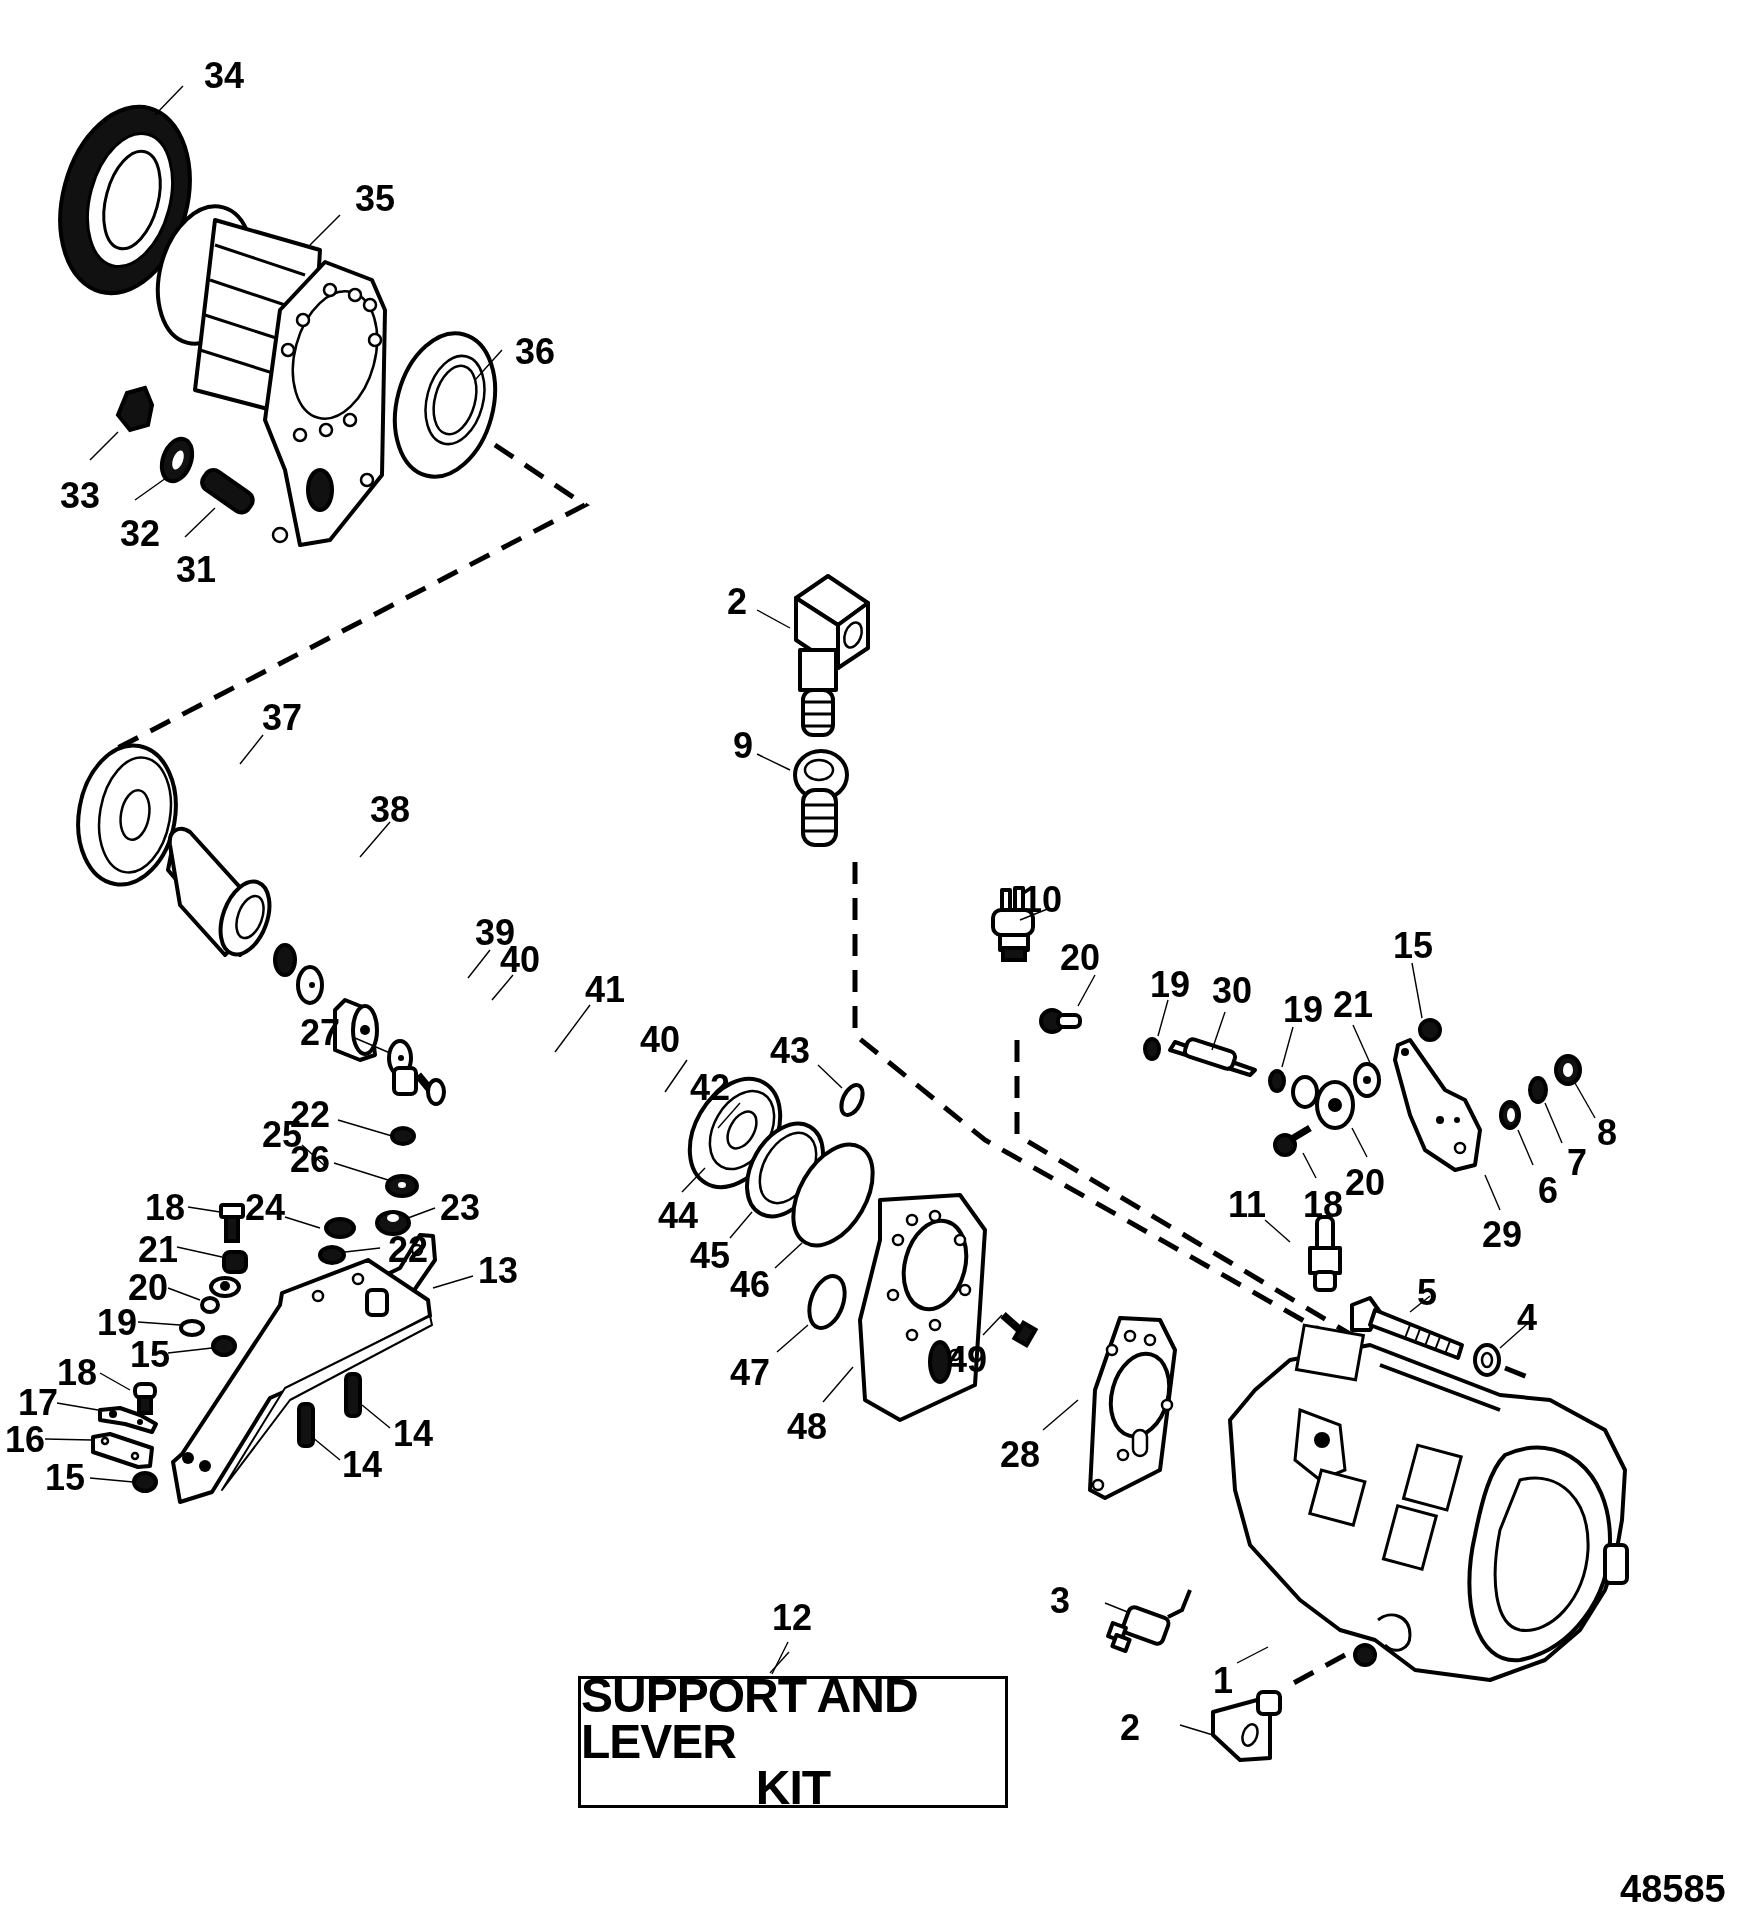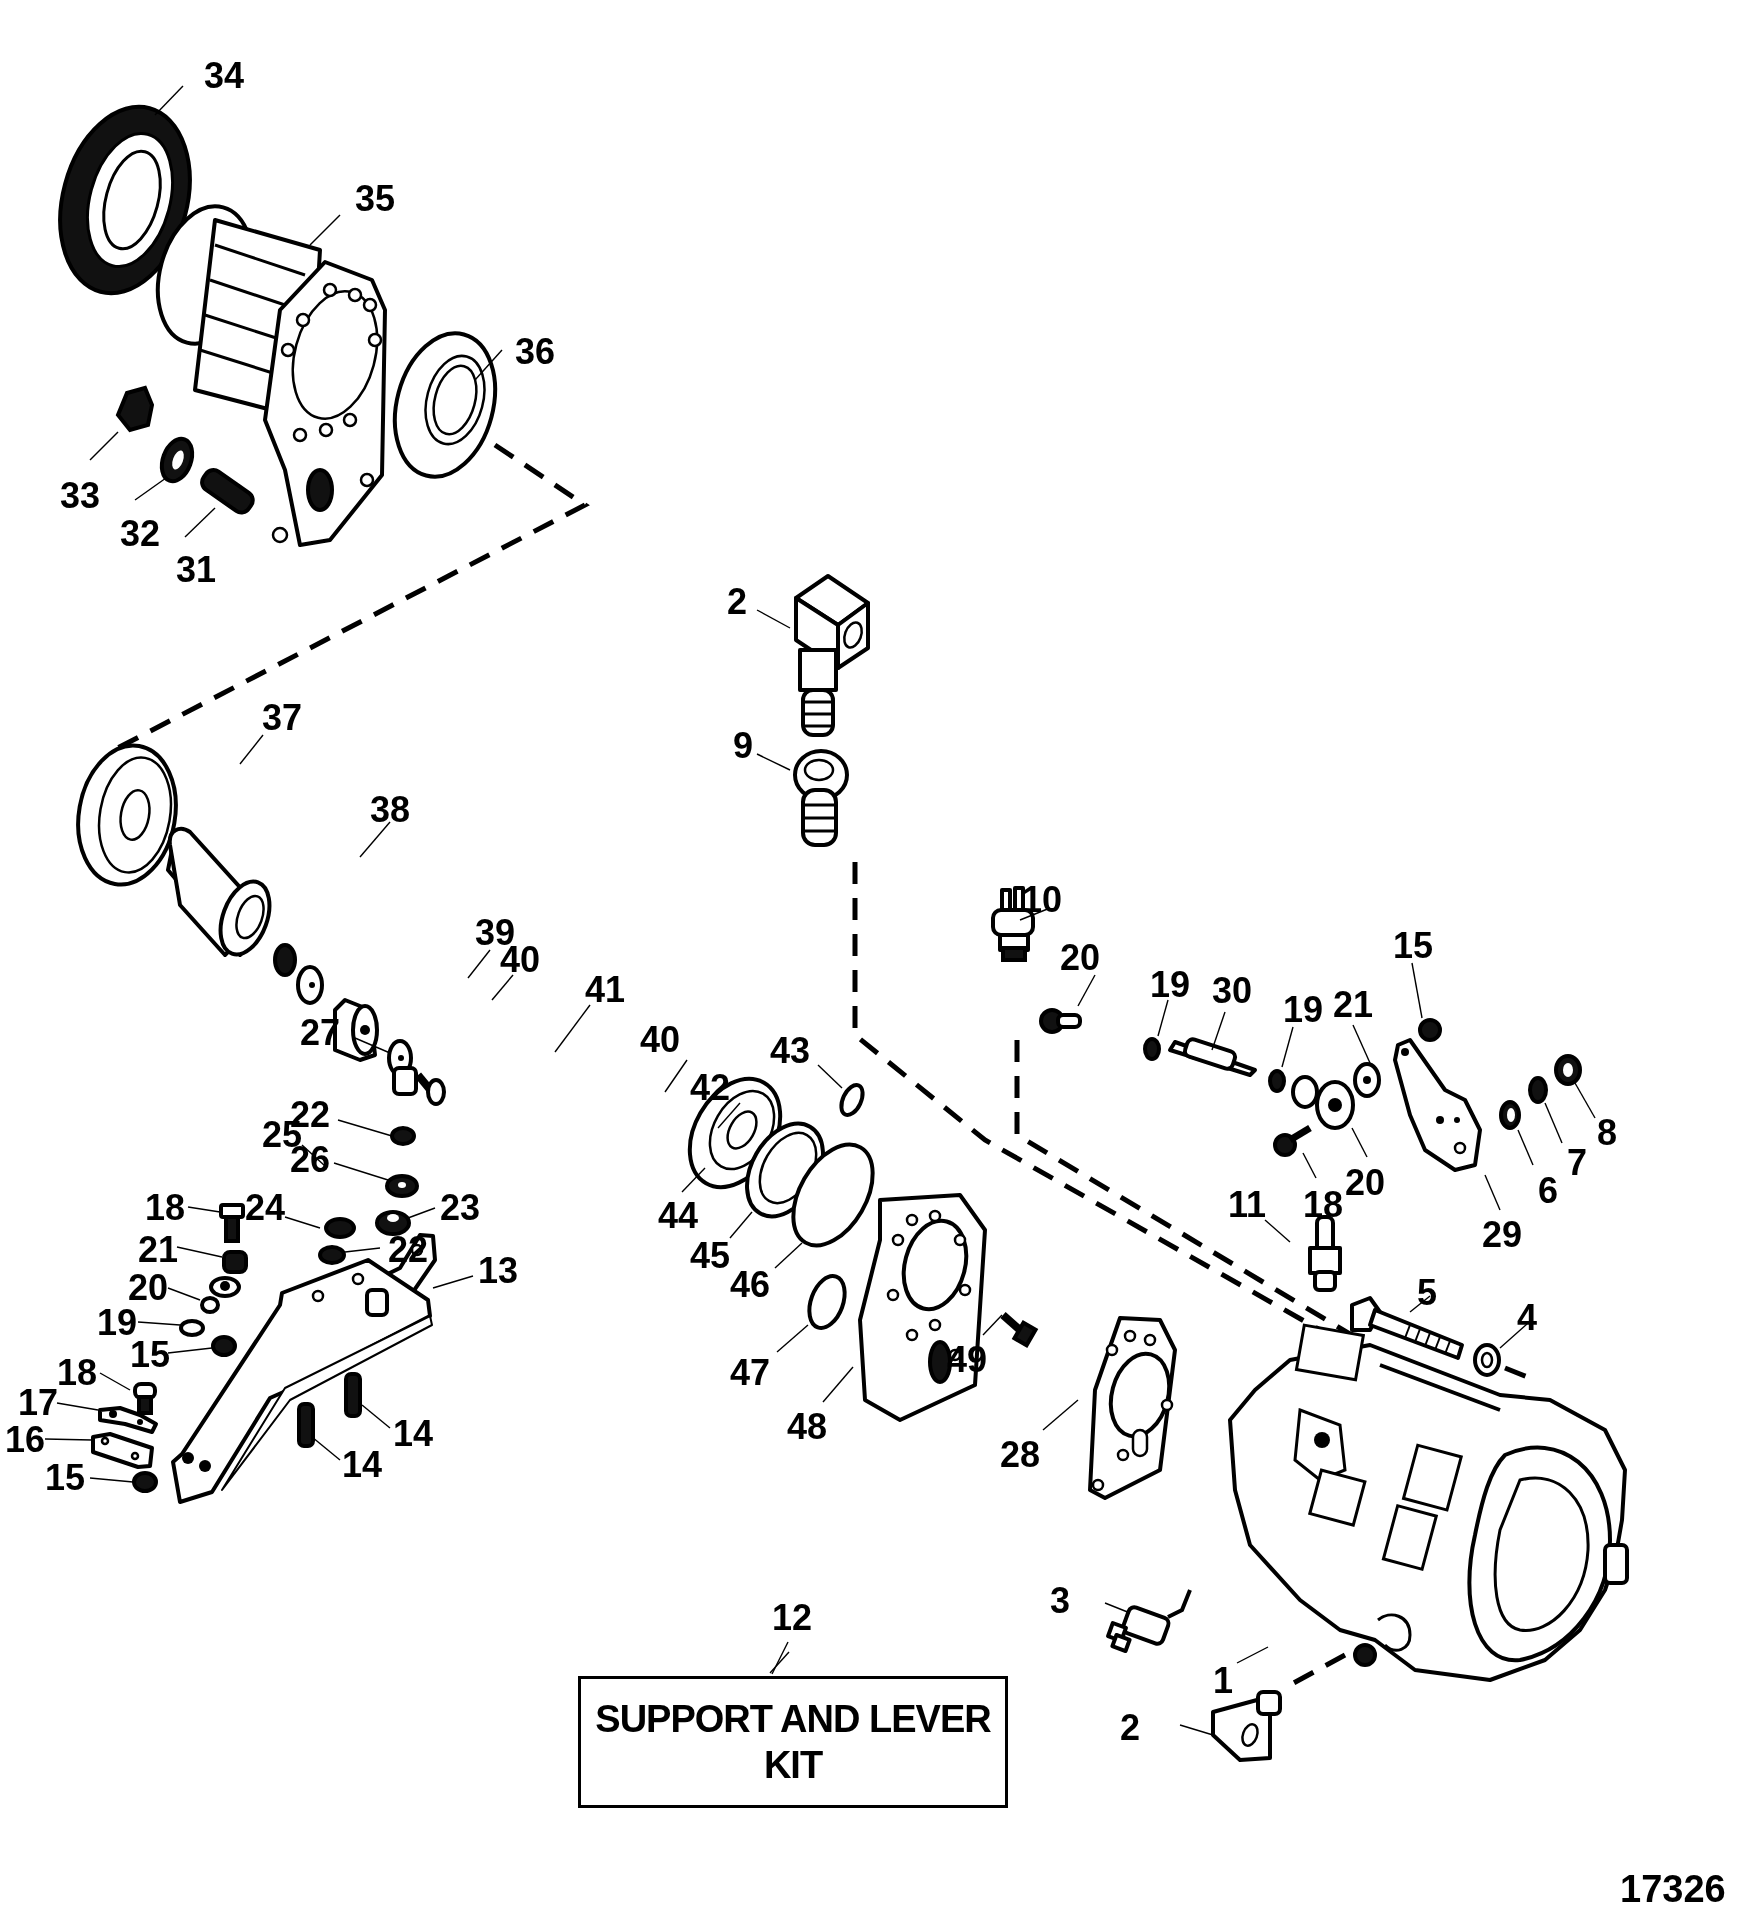--- a/index.html
+++ b/index.html
@@ -5,21 +5,21 @@
     html, body { margin: 0; padding: 0; background: #ffffff; }
     body { width: 1738px; height: 1925px; position: relative; overflow: hidden; font-family: "Liberation Sans", sans-serif; }
     #diagram { position: absolute; left: 0; top: 0; width: 1738px; height: 1925px; }
     .lbl { font-family: "Liberation Sans", sans-serif; font-weight: bold; font-size: 36px; fill: #000; }
     .leader { stroke: #000; stroke-width: 1.4; fill: none; }
     .part { stroke: #000; stroke-width: 4; fill: #fff; stroke-linejoin: round; stroke-linecap: round; }
     .part-thin { stroke: #000; stroke-width: 2.5; fill: #fff; }
     .part-dark { stroke: #000; stroke-width: 4; fill: #111; }
     .dash { stroke: #000; stroke-width: 5; fill: none; stroke-dasharray: 22 14; }
     .kit-box { position: absolute; left: 578px; top: 1676px; width: 430px; height: 132px; border: 3px solid #000; box-sizing: border-box; display: flex; flex-direction: column; align-items: center; justify-content: center; }
-    .kit-line { font-family: "Liberation Sans", sans-serif; font-weight: bold; font-size: 38px; line-height: 46px; color: #000; letter-spacing: -1px; }
+    .kit-line { font-family: "Liberation Sans", sans-serif; font-weight: bold; font-size: 48px; line-height: 46px; color: #000; letter-spacing: -1px; }
     .fig-number { position: absolute; left: 1620px; top: 1868px; font-family: "Liberation Sans", sans-serif; font-weight: bold; font-size: 38px; color: #000; }
   </style>
 </head>
 <body>
 
 <svg id="diagram" width="1738" height="1925" viewBox="0 0 1738 1925" xmlns="http://www.w3.org/2000/svg">
 
   <g>
     <path class="dash" d="M 465 425 L 585 505 L 110 752 L 112 770 L 158 793"></path>
     <path class="dash" d="M 855 862 L 855 1035 L 985 1140 L 1320 1330 L 1320 1395"></path>
@@ -527,13 +527,13 @@
 <div class="kit-box">
   <span class="kit-line">SUPPORT AND LEVER</span>
   <span class="kit-line">KIT</span>
 </div>
 
 <svg style="position:absolute;left:0;top:0;" width="1738" height="1925">
   <text class="lbl" x="772" y="1630">12</text>
   <line class="leader" x1="788" y1="1642" x2="772" y2="1674"></line>
 </svg>
 
-<div class="fig-number">17326</div>
+<div class="fig-number">48585</div>
 
 </body></html>

